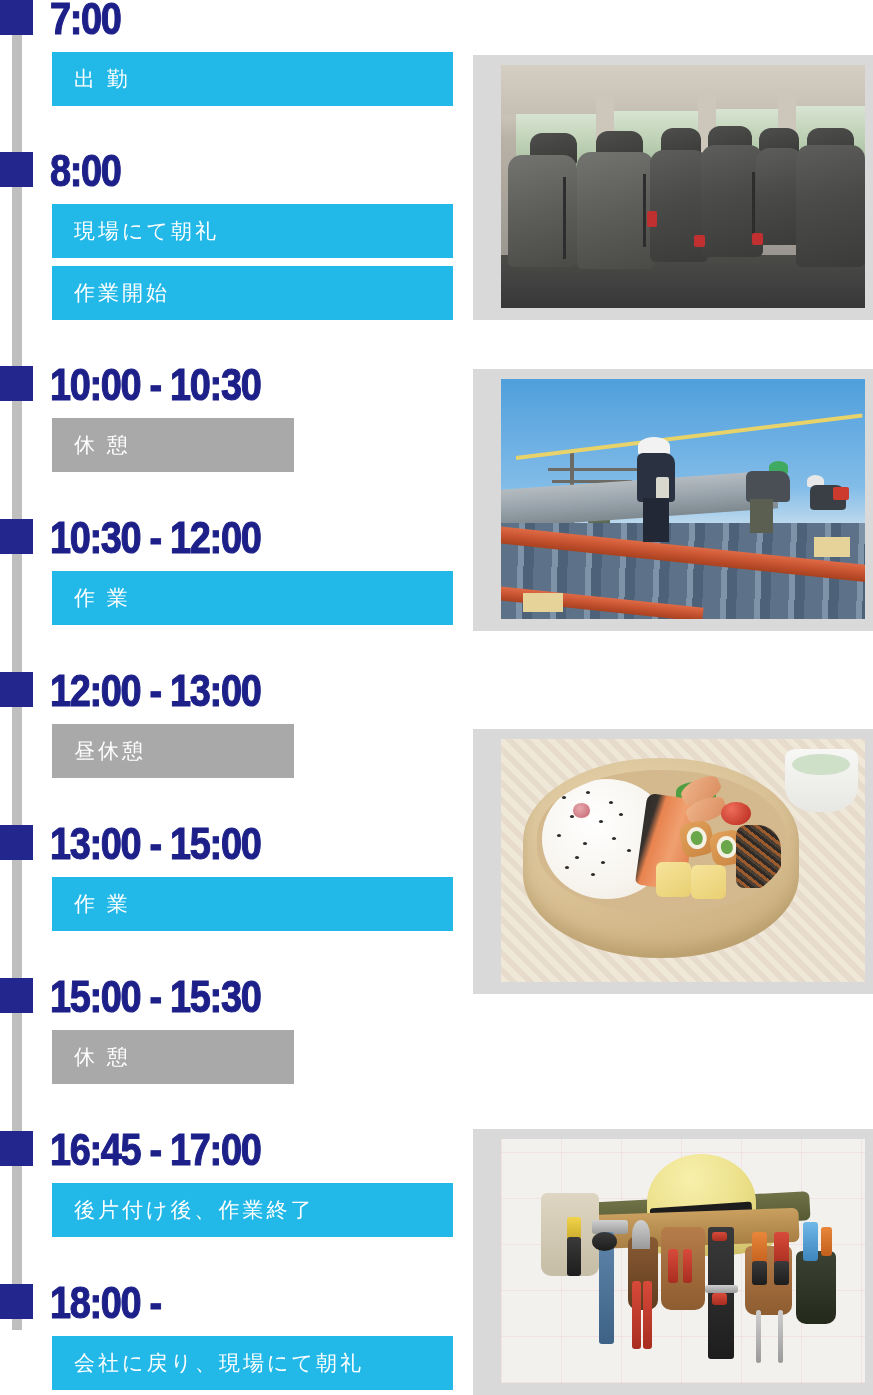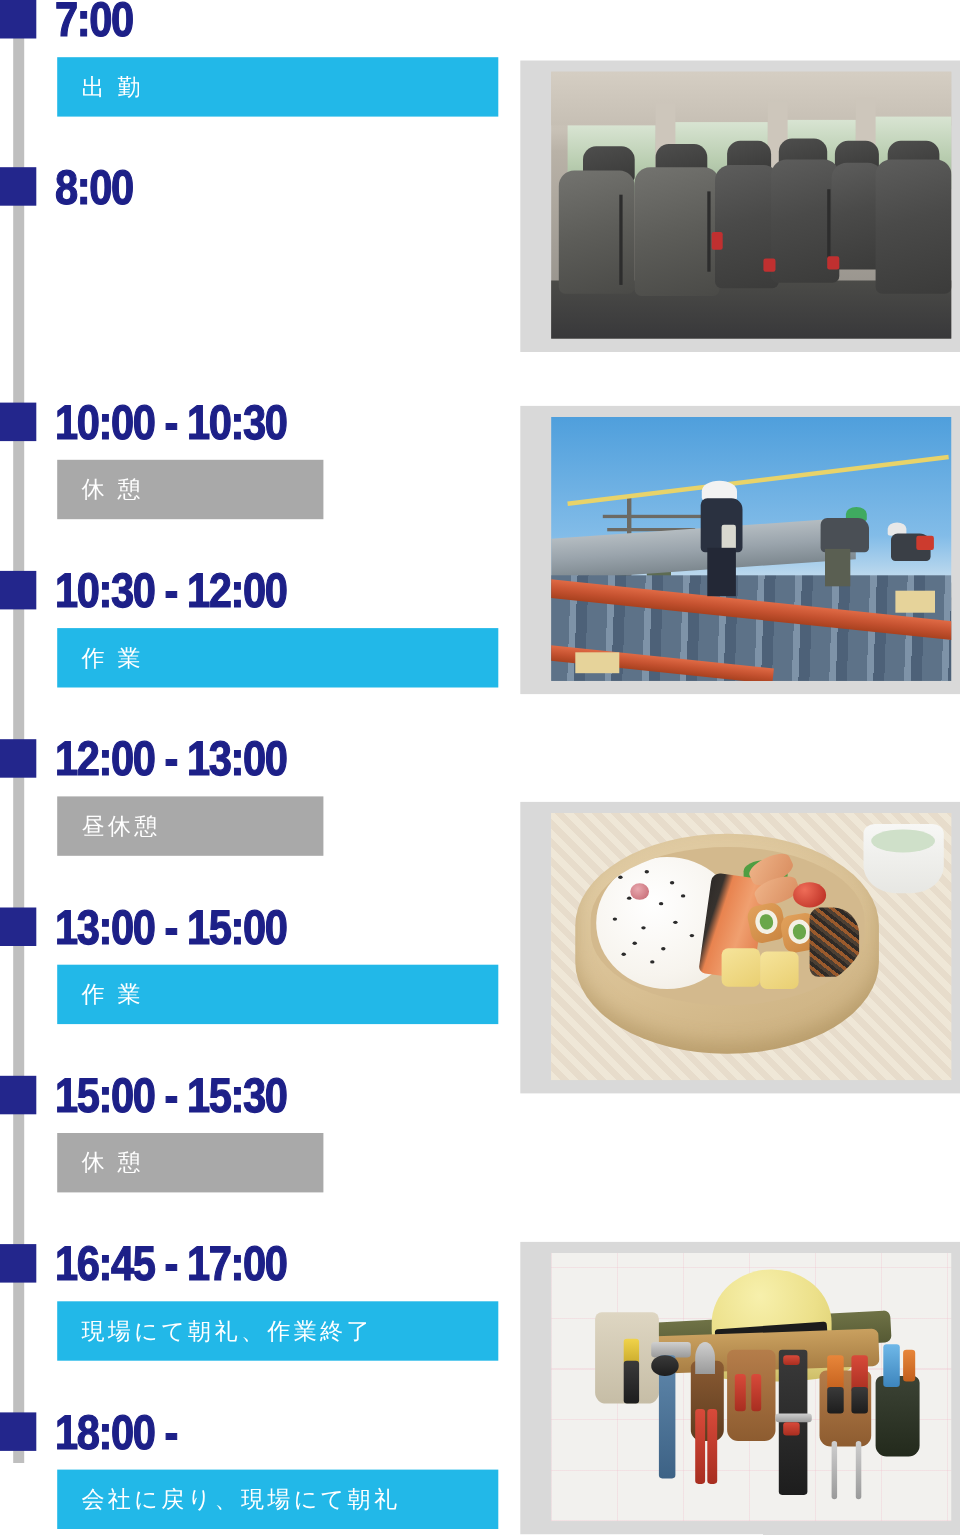--- a/index.html
+++ b/index.html
@@ -282,20 +282,22 @@
       <div class="tl-time">7:00</div>
       <div class="tl-bars">
         <div class="tl-bar work">出 勤</div>
       </div>
     </div>
 
     <div class="tl-block" style="top:152px;">
       <div class="tl-marker"></div>
       <div class="tl-time">8:00</div>
       <div class="tl-bars">
+        <div class="tl-bar work">現場にて朝礼</div>
+        <div class="tl-bar work">作業開始</div>
       </div>
     </div>
 
     <div class="tl-block" style="top:366px;">
       <div class="tl-marker"></div>
       <div class="tl-time">10:00 - 10:30</div>
       <div class="tl-bars">
         <div class="tl-bar rest">休 憩</div>
       </div>
     </div>
@@ -329,21 +331,21 @@
       <div class="tl-time">15:00 - 15:30</div>
       <div class="tl-bars">
         <div class="tl-bar rest">休 憩</div>
       </div>
     </div>
 
     <div class="tl-block" style="top:1131px;">
       <div class="tl-marker"></div>
       <div class="tl-time">16:45 - 17:00</div>
       <div class="tl-bars">
-        <div class="tl-bar work">現場にて朝礼、作業終了</div>
+        <div class="tl-bar work">後片付け後、作業終了</div>
       </div>
     </div>
 
     <div class="tl-block" style="top:1284px;">
       <div class="tl-marker"></div>
       <div class="tl-time">18:00 -</div>
       <div class="tl-bars">
         <div class="tl-bar work">会社に戻り、現場にて朝礼</div>
       </div>
     </div>

